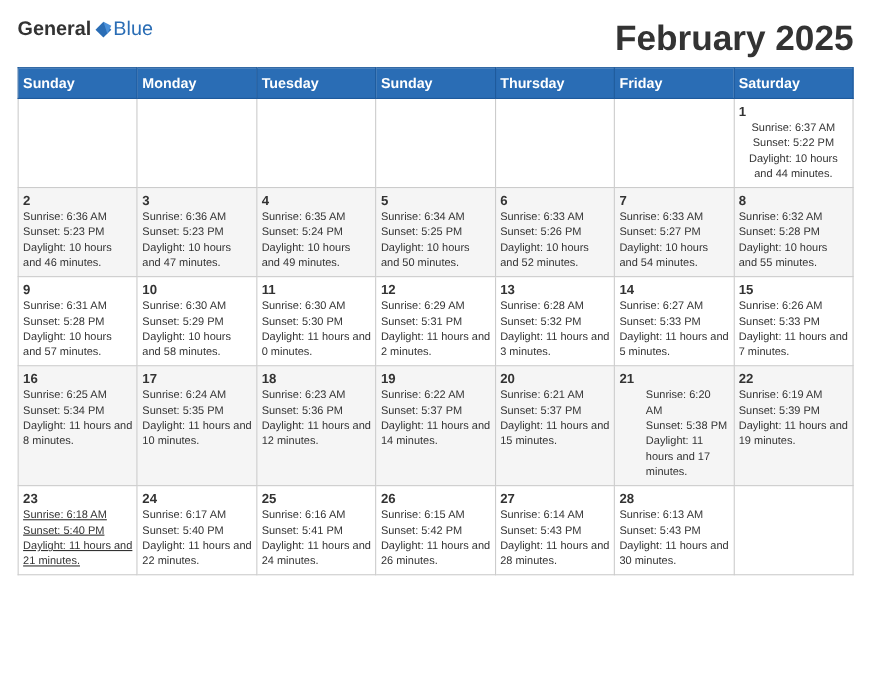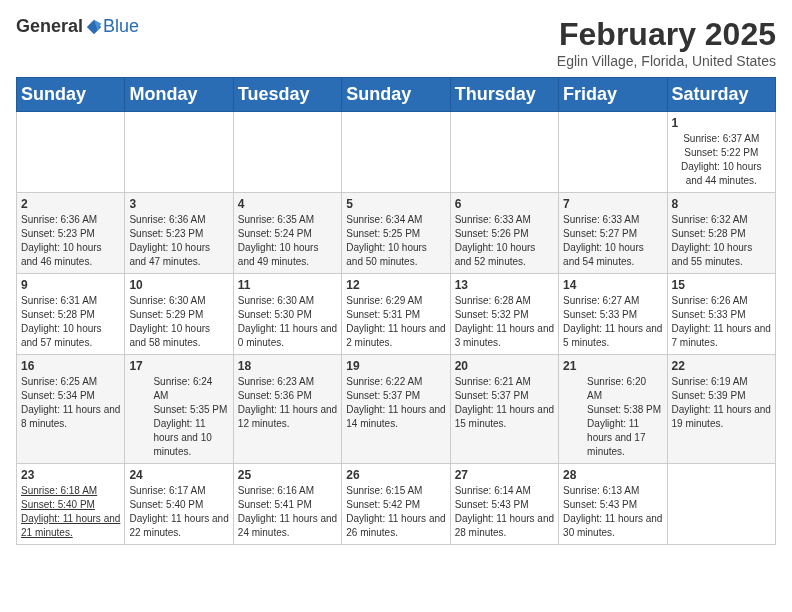--- a/index.html
+++ b/index.html
@@ -52,21 +52,21 @@
       color: #555;
     }
     .calendar {
       width: 100%;
       border-collapse: collapse;
       border: 1px solid #ccc;
     }
     .calendar th {
       background-color: #2a6db5;
       color: #fff;
-      font-size: 18px;
+      font-size: 13px;
       padding: 6px 4px;
       text-align: left;
       border: 1px solid #1e5a9c;
     }
     .calendar td {
       vertical-align: top;
       border: 1px solid #ccc;
       padding: 4px;
       width: 108px;
       min-height: 80px;
@@ -103,21 +103,20 @@
         <polygon points="10,2 18,10 10,18 2,10" fill="#2a6db5"></polygon>
         <polygon points="10,2 18,6 14,14" fill="#4a90d9"></polygon>
       </svg>
     </div>
     <div>
       <span class="logo-blue">Blue</span>
     </div>
   </div>
   <div class="title-block">
     <div class="month-title">February 2025</div>
-    <div class="location-title">Eglin Village, Florida, United States</div>
   </div>
 </div>
 
 <table class="calendar">
   <thead>
     <tr>
     <th>Sunday</th>
         <th>Monday</th>
         <th>Tuesday</th>
         <th>Sunday</th>
@@ -231,21 +230,21 @@
       </tr>
       <tr>
         <td>
           <span class="day-num">16</span>
           <div class="day-info" style="white-space: pre-line;">Sunrise: 6:25 AM
 Sunset: 5:34 PM
 Daylight: 11 hours and 8 minutes.</div>
         </td>
         <td>
           <span class="day-num">17</span>
-          <div class="day-info" style="white-space: pre-line; margin-left: 24px;">Sunrise: 6:24 AM
+          <div class="day-info" style="white-space: pre-line;">Sunrise: 6:24 AM
 Sunset: 5:35 PM
 Daylight: 11 hours and 10 minutes.</div>
         </td>
         <td>
           <span class="day-num">18</span>
           <div class="day-info" style="white-space: pre-line;">Sunrise: 6:23 AM
 Sunset: 5:36 PM
 Daylight: 11 hours and 12 minutes.</div>
         </td>
         <td>

